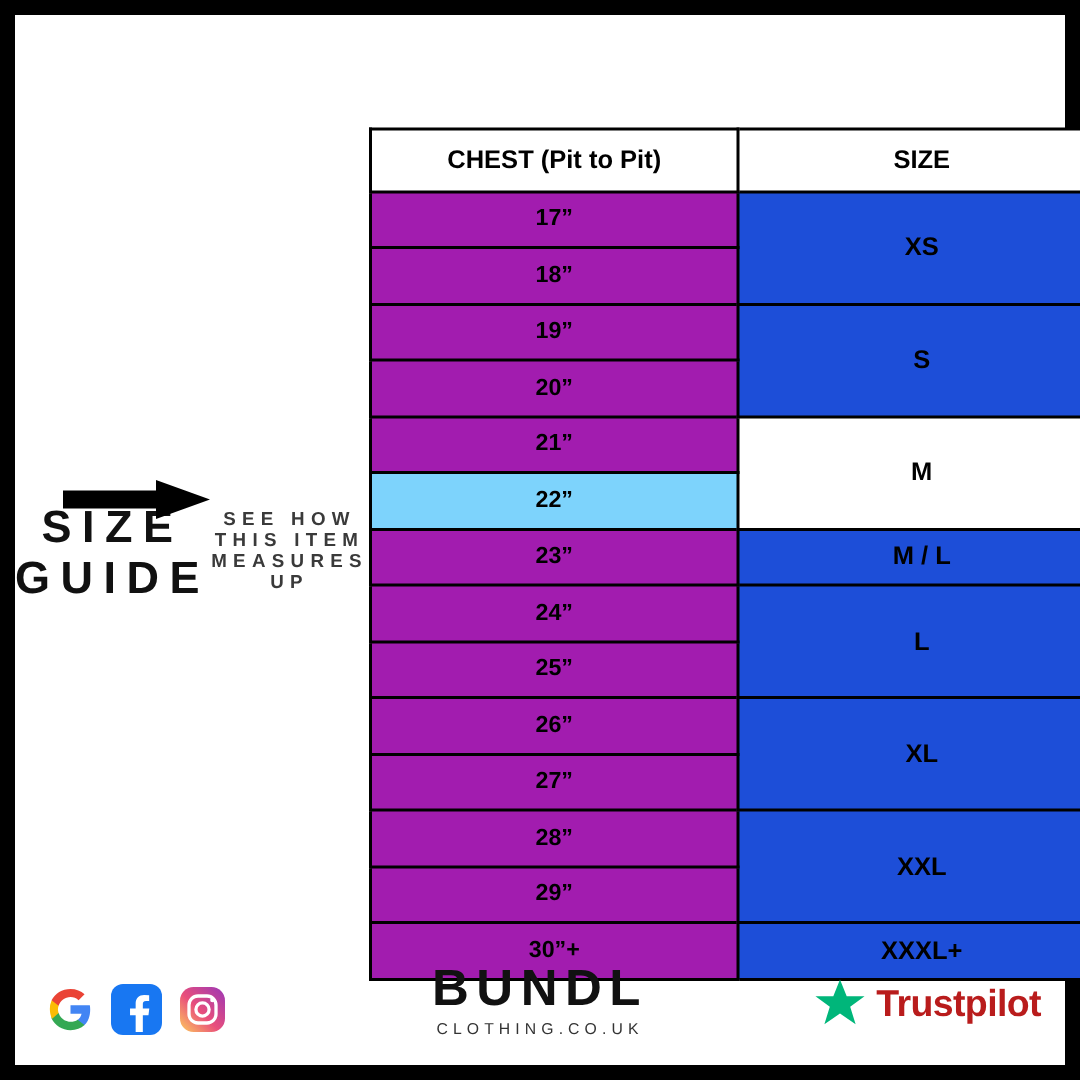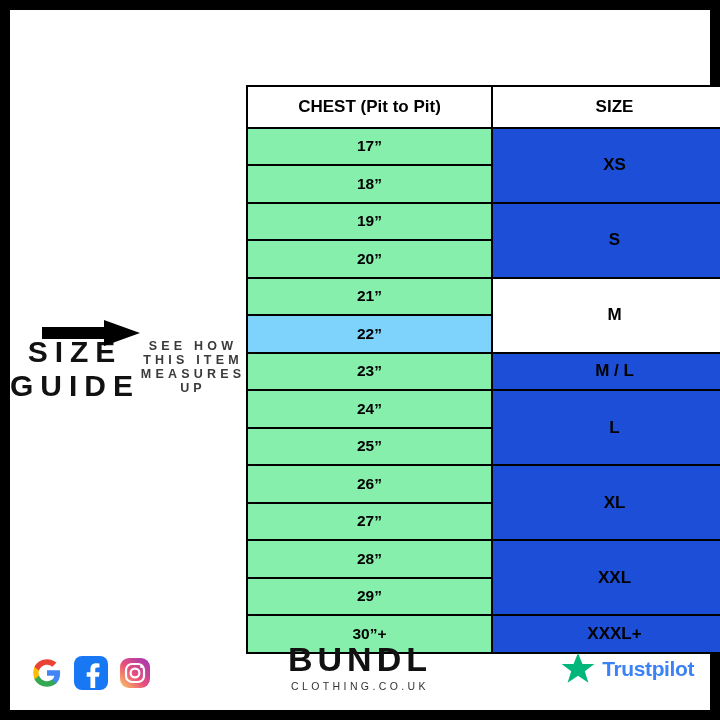--- a/index.html
+++ b/index.html
@@ -68,21 +68,21 @@
   }
   th.head-cell {
     height: 40px;
     font-size: 17px;
     background: #ffffff;
   }
   td.meas {
     width: 193px;
     height: 35.5px;
     font-size: 15.5px;
-    background: #86efac;
+    background: #a21caf;
   }
   td.meas.white {
     background: #7dd3fc;
   }
   td.size {
     width: 269px;
     font-size: 17px;
     background: #1d4ed8;
   }
   td.size.white {
@@ -141,23 +141,23 @@
   }
   .trustpilot {
     position: absolute;
     right: 16px;
     bottom: 12px;
     display: flex;
     align-items: center;
     gap: 7px;
   }
   .tp-name {
-    font-size: 21px;
-    font-weight: bold;
-    color: #3b82f6;
+    font-size: 25px;
+    font-weight: bold;
+    color: #b91c1c;
     letter-spacing: -0.4px;
   }
 </style>
 </head>
 <body>
 
 <div class="page">
   <div class="card">
 
     <div class="title">SIZE GUIDE</div>

